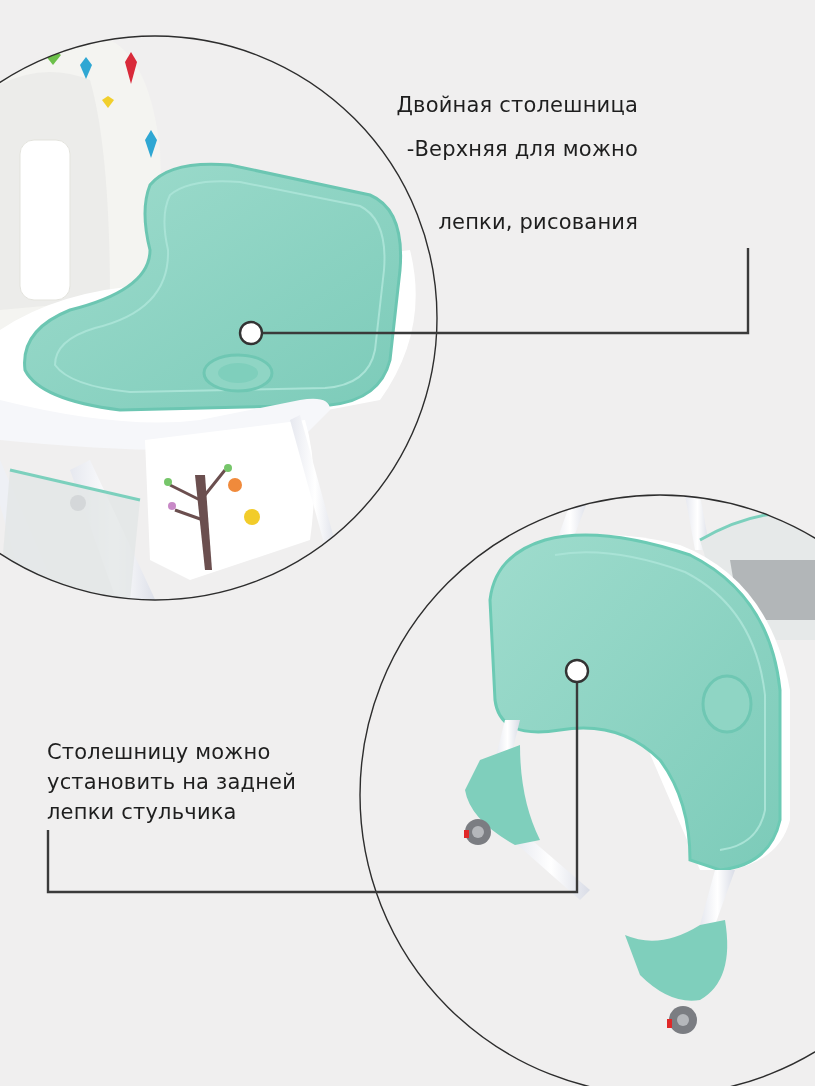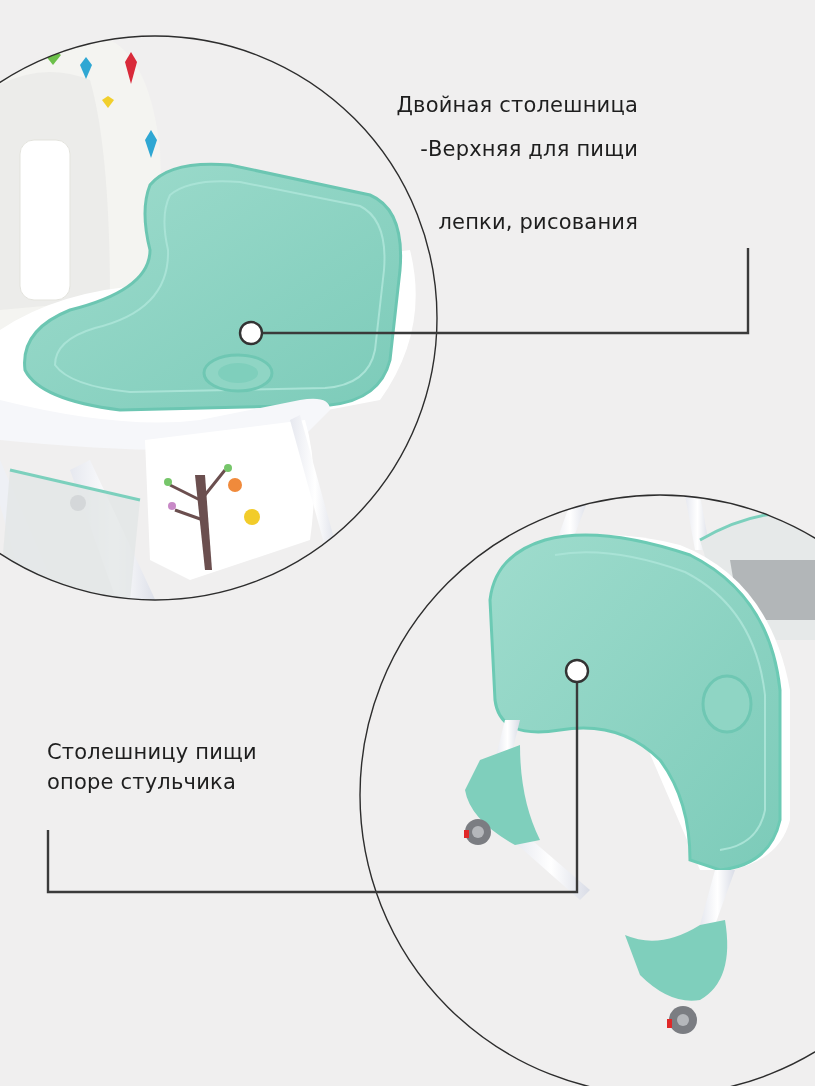--- a/index.html
+++ b/index.html
@@ -134,22 +134,23 @@
 
     <polyline points="262,333 748,333 748,248" fill="none" stroke="#3a3a3a" stroke-width="2.4"></polyline>
     <circle cx="251" cy="333" r="11" fill="#ffffff" stroke="#333" stroke-width="2.4"></circle>
 
     <polyline points="48,830 48,892 577,892 577,683" fill="none" stroke="#3a3a3a" stroke-width="2.4"></polyline>
     <circle cx="577" cy="671" r="11" fill="#ffffff" stroke="#333" stroke-width="2.4"></circle>
   </svg>
 
   <div class="caption cap-top" style="top:90px; width:320px; height:160px;">
     <div class="title">Двойная столешница</div>
-    <div class="l1">-Верхняя для пищи</div>
+    <div class="l1">-Верхняя для можно</div>
     <div class="l3">лепки, рисования</div>
   </div>
 
   <div class="caption cap-bottom">
-    <div>Столешницу пищи</div>
-    <div>опоре стульчика</div>
+    <div>Столешницу можно</div>
+    <div>установить на задней</div>
+    <div>лепки стульчика</div>
   </div>
 
 </div>
 
 </body></html>

